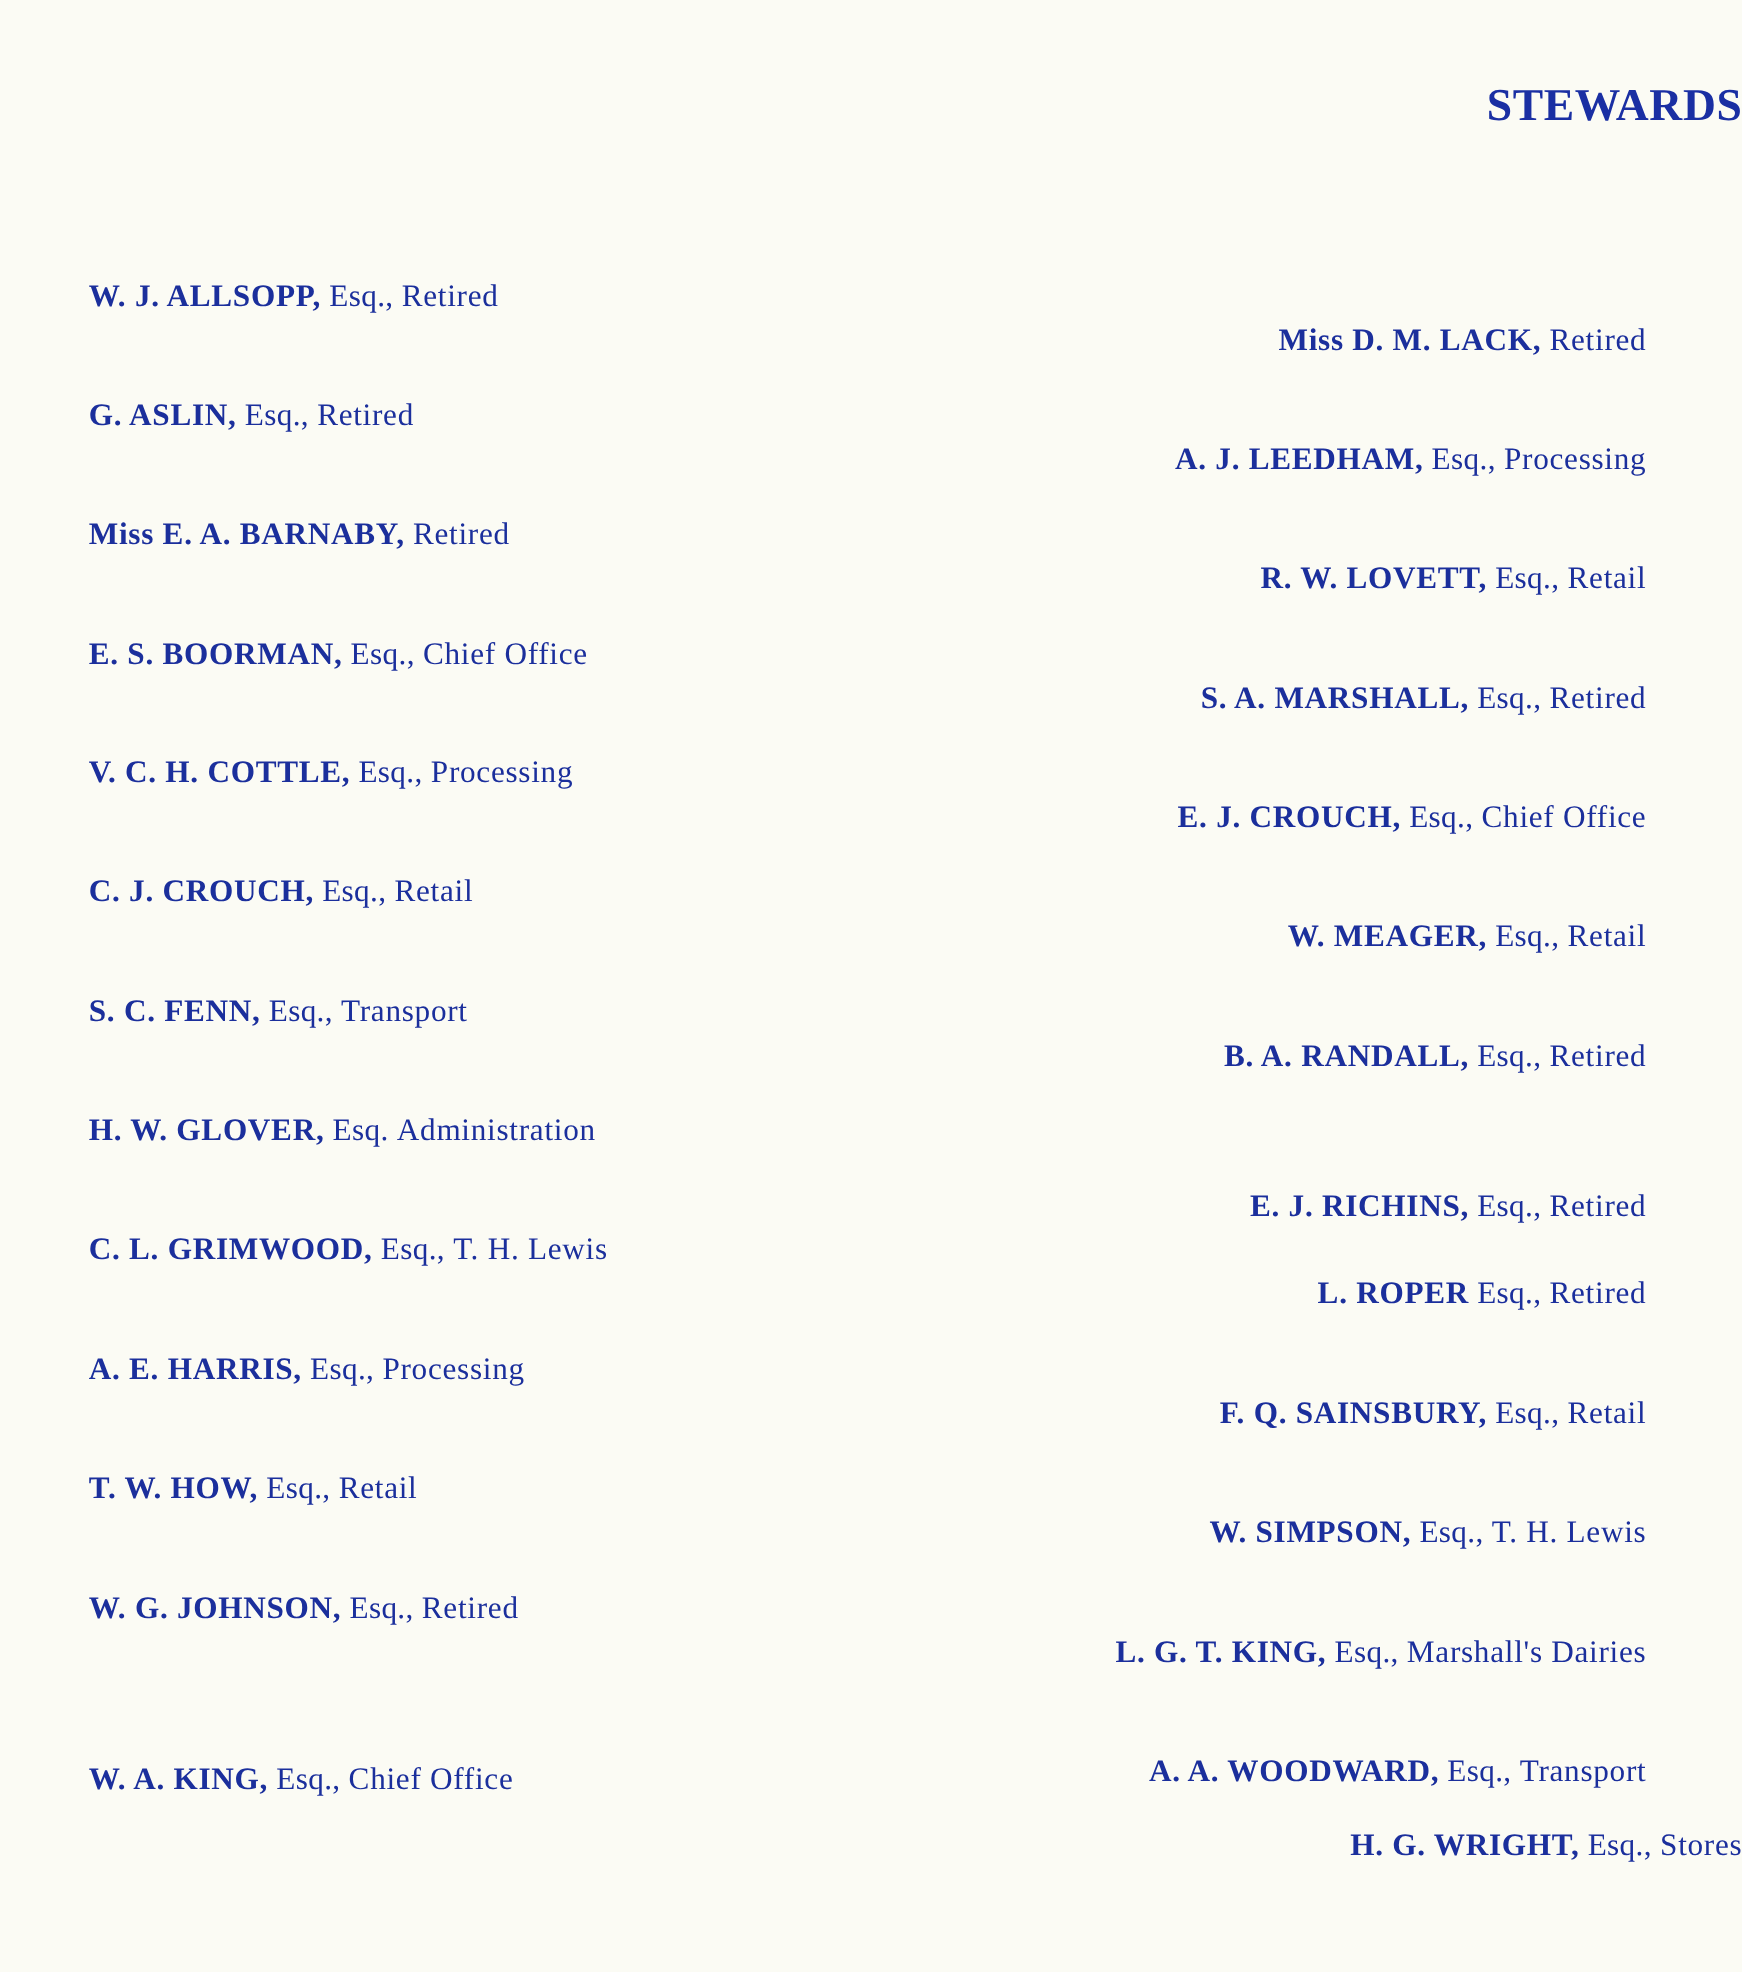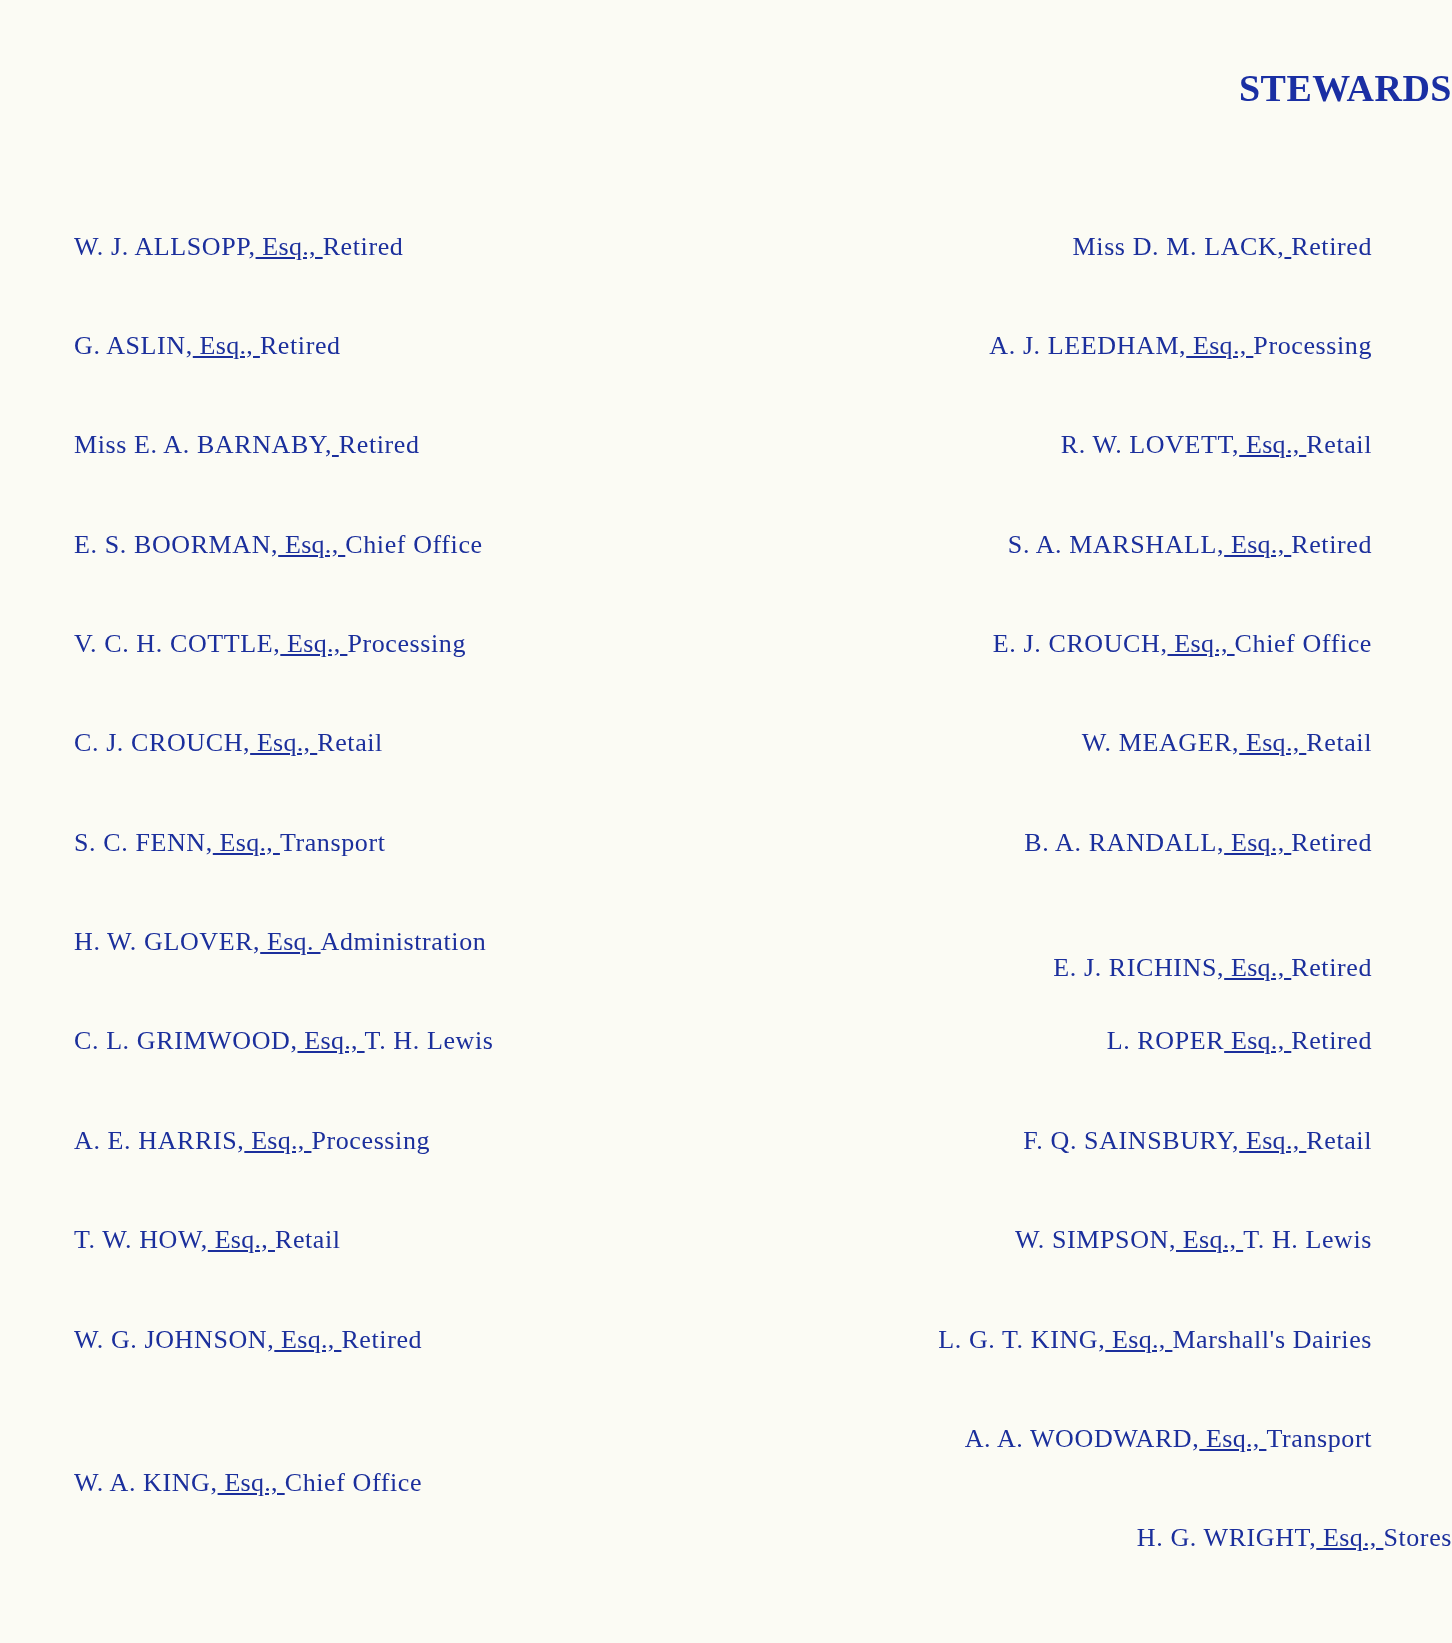--- a/index.html
+++ b/index.html
@@ -18,25 +18,25 @@
       letter-spacing: 0.5px;
       color: #1a2fa3;
     }
     .entry {
       position: absolute;
       font-size: 26px;
       white-space: nowrap;
       line-height: 30px;
       height: 30px;
     }
-    .entry .name { font-weight: normal; letter-spacing: 0.6px; }
-    .entry .esq { font-weight: normal; letter-spacing: 0.3px; text-decoration: underline; }
+    .entry .name { font-weight: bold; letter-spacing: 0.6px; }
+    .entry .esq { font-weight: normal; letter-spacing: 0.3px; }
     .entry .dept { font-weight: normal; letter-spacing: 0.6px; }
     .left { left: 74px; }
-    .right { right: 80px; text-align: right; }
+    .right { right: 80px; text-align: right; margin-top: 37px; }
     .center { left: 0; right: 0; text-align: right; }
   </style>
 </head>
 <body>
 
 <div class="title">STEWARDS</div>
 
 <div class="entry left" style="top:232px"><span class="name">W. J. ALLSOPP,</span><span class="esq"> Esq., </span><span class="dept">Retired</span></div>
 <div class="entry left" style="top:331px"><span class="name">G. ASLIN,</span><span class="esq"> Esq., </span><span class="dept">Retired</span></div>
 <div class="entry left" style="top:430px"><span class="name">Miss E. A. BARNABY,</span><span class="esq"> </span><span class="dept">Retired</span></div>

